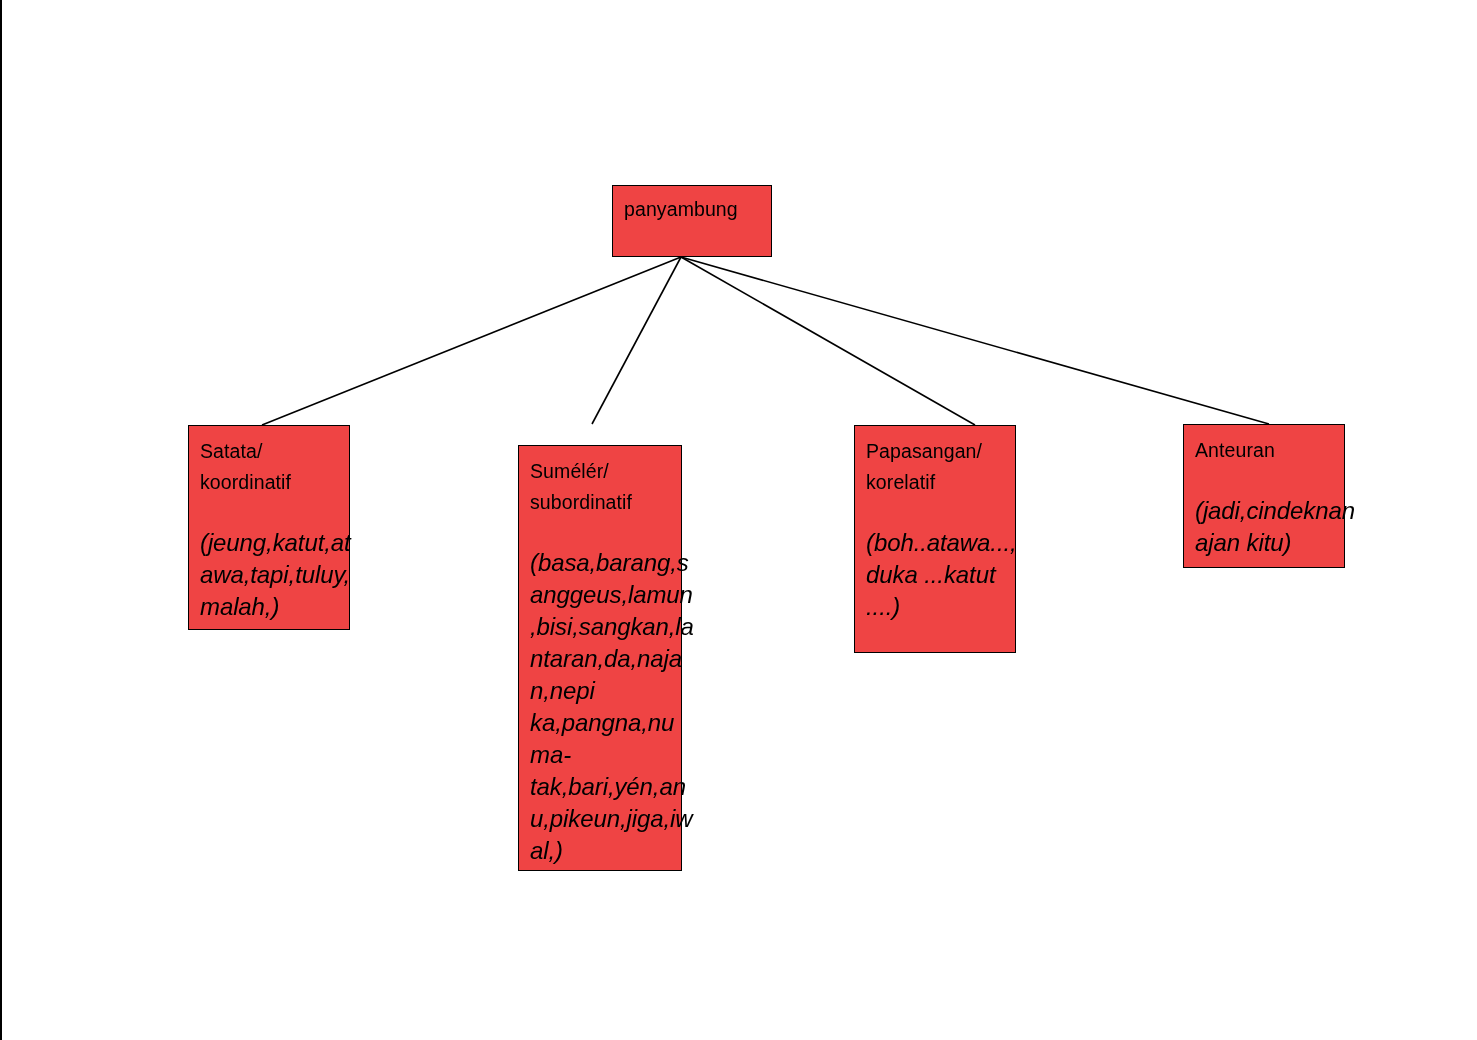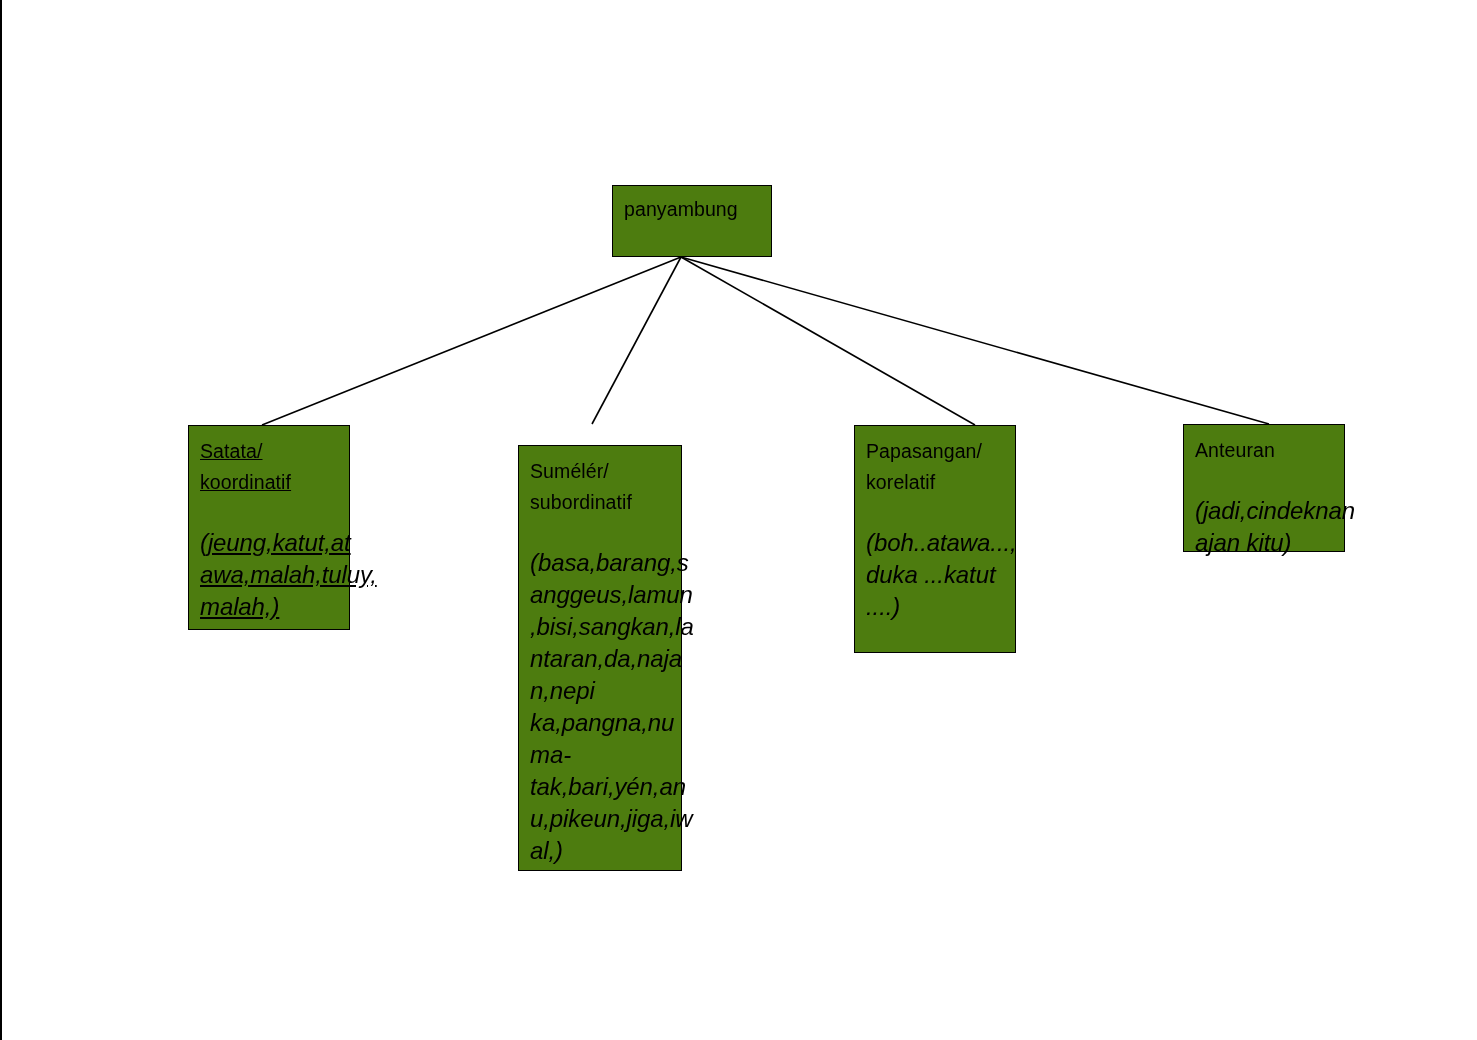--- a/index.html
+++ b/index.html
@@ -29,21 +29,21 @@
     position: absolute;
     left: 0;
     top: 0;
     width: 1477px;
     height: 1040px;
   }
   .node {
     position: absolute;
     box-sizing: border-box;
     border: 1.6px solid #000000;
-    background: #4d7c0f;
+    background: #ef4444;
     padding: 10px 11px 0 11px;
   }
   .node-title {
     font-size: 19.5px;
     line-height: 31px;
     color: #000000;
     white-space: pre-line;
     letter-spacing: 0.1px;
   }
   .node-items {
@@ -71,25 +71,25 @@
     <line class="edge" x1="681" y1="257" x2="262" y2="425" stroke="#000000" stroke-width="1.6"></line>
     <line class="edge" x1="681" y1="257" x2="592" y2="424" stroke="#000000" stroke-width="1.6"></line>
     <line class="edge" x1="681" y1="257" x2="975" y2="425" stroke="#000000" stroke-width="1.6"></line>
     <line class="edge" x1="681" y1="257" x2="1269" y2="424" stroke="#000000" stroke-width="1.6"></line>
   </svg>
 
   <div class="node root" style="left:612px; top:185px; width:160px; height:72px;">
     <div class="node-title">panyambung</div>
   </div>
 
-  <div class="node" style="left:188px; top:425px; width:162px; height:205px;text-decoration:underline;">
+  <div class="node" style="left:188px; top:425px; width:162px; height:205px;">
     <div class="node-title">Satata/
 koordinatif</div>
     <div class="node-items">(jeung,katut,at
-awa,malah,tuluy,
+awa,tapi,tuluy,
 malah,)</div>
   </div>
 
   <div class="node" style="left:518px; top:445px; width:164px; height:426px;">
     <div class="node-title">Sumélér/
 subordinatif</div>
     <div class="node-items">(basa,barang,s
 anggeus,lamun
 ,bisi,sangkan,la
 ntaran,da,naja
@@ -101,19 +101,19 @@
 al,)</div>
   </div>
 
   <div class="node" style="left:854px; top:425px; width:162px; height:228px;">
     <div class="node-title">Papasangan/
 korelatif</div>
     <div class="node-items">(boh..atawa...,
 duka ...katut ....)</div>
   </div>
 
-  <div class="node" style="left:1183px; top:424px; width:162px; height:128px;">
+  <div class="node" style="left:1183px; top:424px; width:162px; height:144px;">
     <div class="node-title">Anteuran</div>
     <div class="node-items">(jadi,cindeknan
 ajan kitu)</div>
   </div>
 
 </div>
 
 </body></html>

